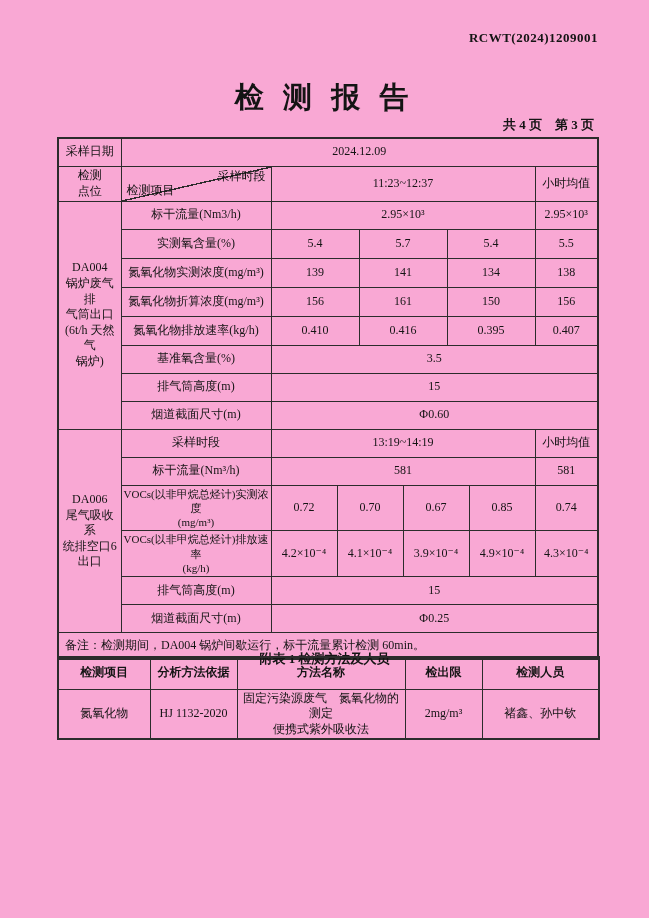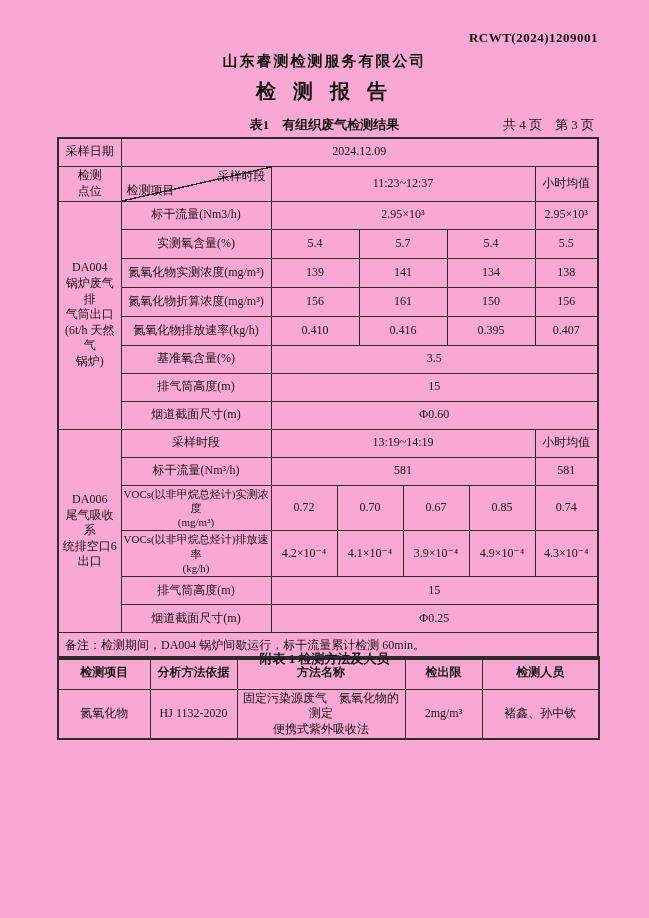--- a/index.html
+++ b/index.html
@@ -16,29 +16,29 @@
   .report-no{
     position:absolute;top:30px;right:51px;
     font-size:13px;font-weight:bold;letter-spacing:.5px;
   }
   .company{
     position:absolute;top:52px;left:0;width:100%;
     text-align:center;font-size:15px;font-weight:bold;letter-spacing:2px;
   }
   .title{
     position:absolute;top:78px;left:0;width:100%;
-    text-align:center;font-size:20px;font-weight:bold;letter-spacing:6px;
+    text-align:center;font-size:29px;font-weight:bold;letter-spacing:6px;
   }
   .cap-row1{
     position:absolute;top:116px;left:0;width:100%;
     text-align:center;font-size:13px;font-weight:bold;
   }
   .page-info{
     position:absolute;top:116px;right:55px;
-    font-size:13px;font-weight:normal;
+    font-size:13px;font-weight:bold;
   }
   table{
     border-collapse:collapse;table-layout:fixed;
     background:transparent;
   }
   .t1{position:absolute;left:57px;top:137px;width:541px;}
   .t2{position:absolute;left:57px;top:656px;width:541px;}
   .t2cap{
     position:absolute;top:634px;left:0;width:100%;
     text-align:center;font-size:13px;font-weight:bold;margin-top:16px;
@@ -66,23 +66,21 @@
   }
   .diag .dtop{position:absolute;top:2px;right:5px;font-size:12px;}
   .diag .dbot{position:absolute;bottom:2px;left:5px;font-size:12px;}
 </style>
 </head>
 <body>
 
 <div class="page">
 
   <div class="report-no">RCWT(2024)1209001</div>
-  <div class="company">山东睿测检测服务有限公司</div>
   <div class="title">检 测 报 告</div>
-  <div class="cap-row1">表1　有组织废气检测结果</div>
   <div class="page-info">共 4 页　第 3 页</div>
 
   <table class="t1">
     <colgroup>
       <col style="width:63px">
         <col style="width:150px">
       <col style="width:22px">
         <col style="width:22px">
         <col style="width:22px">
         <col style="width:22px">

